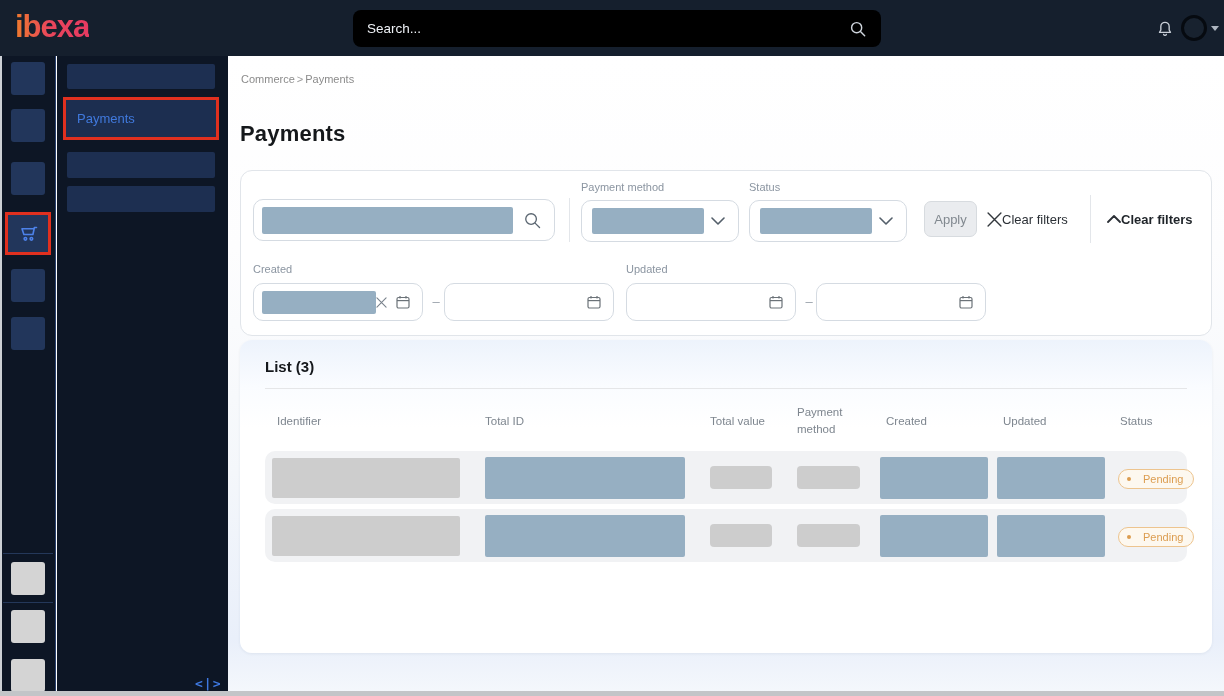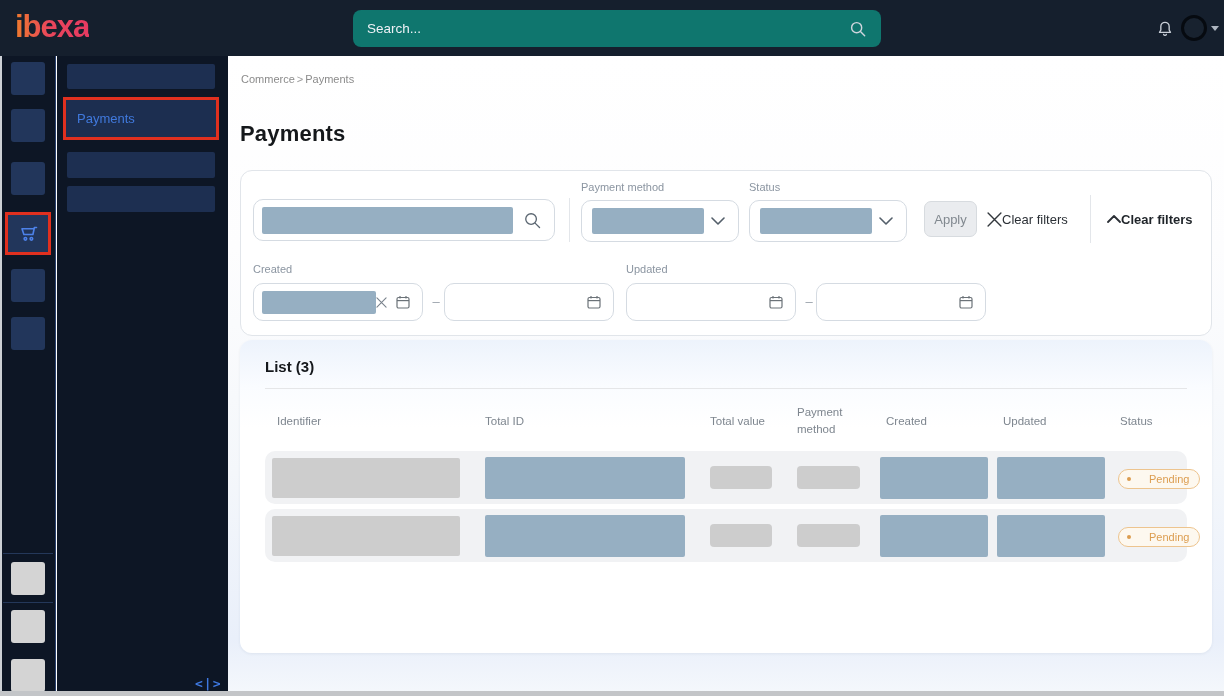--- a/index.html
+++ b/index.html
@@ -5,21 +5,21 @@
   * { margin:0; padding:0; box-sizing:border-box; }
   html,body { background:#e9e9e9; }
   body { font-family:"Liberation Sans", sans-serif; }
   .screen { position:relative; width:1224px; height:696px; background:#fff; overflow:hidden; margin:0 auto; }
 
   
   .topbar { position:absolute; left:0; top:0; width:1224px; height:56px; background:#151f2d; z-index:3; }
   .logo { position:absolute; left:15px; top:9px; font-size:31px; font-weight:800; letter-spacing:-1px;
           background:linear-gradient(90deg,#ef7b2d 0%,#e9475b 45%,#e63a62 100%);
           -webkit-background-clip:text; background-clip:text; -webkit-text-fill-color:transparent; color:transparent; }
-  .gsearch { position:absolute; left:353px; top:10px; width:528px; height:37px; background:#0f766e;
+  .gsearch { position:absolute; left:353px; top:10px; width:528px; height:37px; background:#000000;
              border-radius:8px; display:flex; align-items:center; padding:0 14px; }
   .gsearch input { flex:1; background:transparent; border:none; outline:none; color:#f2f5f9; font-size:13.5px; font-family:inherit; }
   .gsearch input::placeholder { color:#eef1f6; opacity:1; }
   .bell { position:absolute; left:1155px; top:18px; width:20px; height:22px; cursor:pointer; }
   .avatar { position:absolute; left:1181px; top:15px; width:26px; height:26px; border-radius:50%;
             border:3px solid #060a10; background:#18222f; }
   .caret-down { position:absolute; left:1211px; top:26px; width:0; height:0;
                 border-left:4px solid transparent; border-right:4px solid transparent; border-top:5px solid #aeb6c0; }
 
   
@@ -86,21 +86,21 @@
   .thead .hcell { font-size:11.5px; color:#7e868f; line-height:1.45; }
   .thead .hcell.p12 { padding-left:12px; } .thead .hcell.p6 { padding-left:6px; }
   .thead .hcell.nowrap { white-space:nowrap; }
   .rows { position:absolute; left:25px; top:111px; width:922px; }
   .trow { height:53px; background:#f1f2f4; border-radius:10px; margin-bottom:5px; }
   .c-id .gblk { width:188px; height:40px; margin-left:7px; }
   .c-ord .blk { width:200px; height:42px; }
   .c-tot .gblk { width:62px; height:23px; border-radius:4px; }
   .c-met .gblk { width:63px; height:23px; border-radius:4px; }
   .c-cre .blk, .c-upd .blk { width:108px; height:42px; }
-  .badge { display:inline-flex; align-items:center; gap:18px; margin-left:4px; padding:3px 10px 3px 8px;
+  .badge { display:inline-flex; align-items:center; gap:12px; margin-left:4px; padding:3px 10px 3px 8px;
            border-radius:11px; font-size:11px; white-space:nowrap; }
   .badge .dot { width:4px; height:4px; border-radius:50%; }
   .badge--pending { background:#fdf8ef; border:1px solid #edc48e; color:#dc9d50; }
   .badge--pending .dot { background:#dc9d50; }
   .badge--paid { background:#e9eff2; border:1px solid #879fac; color:#44616f; }
   .badge--paid .dot { background:#44616f; }
 
   .hscroll { position:absolute; left:0; top:691px; width:1224px; height:5px; background:#c3c5c8; z-index:7; }
 </style>
 </head>

